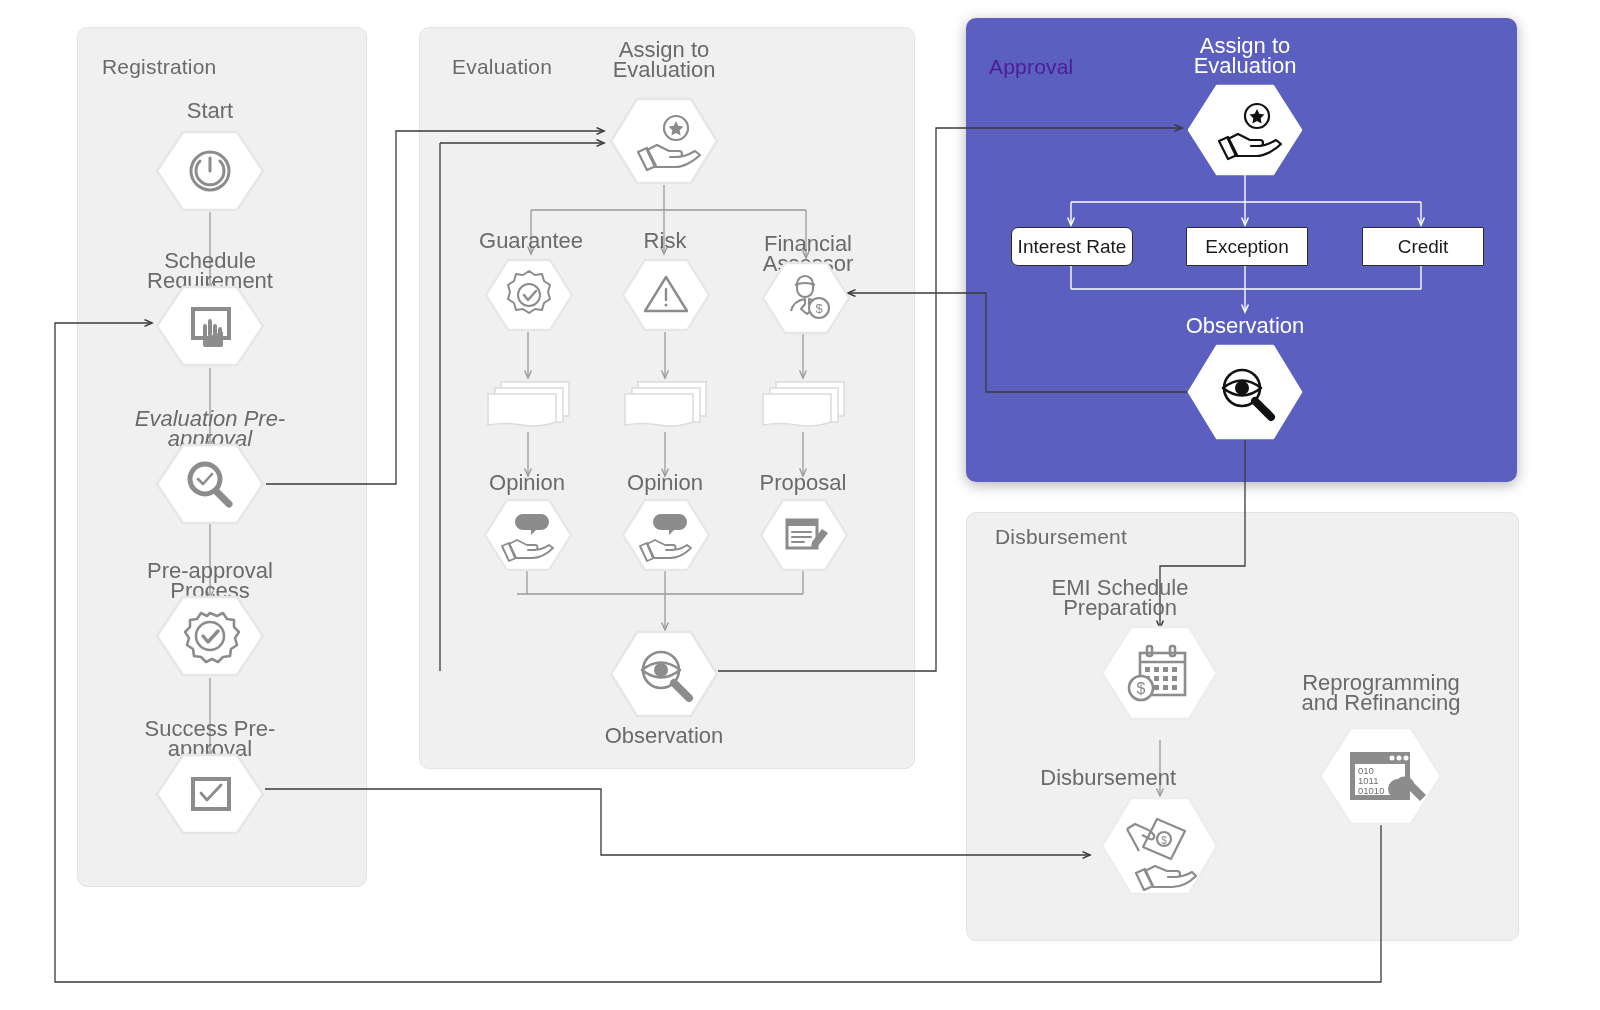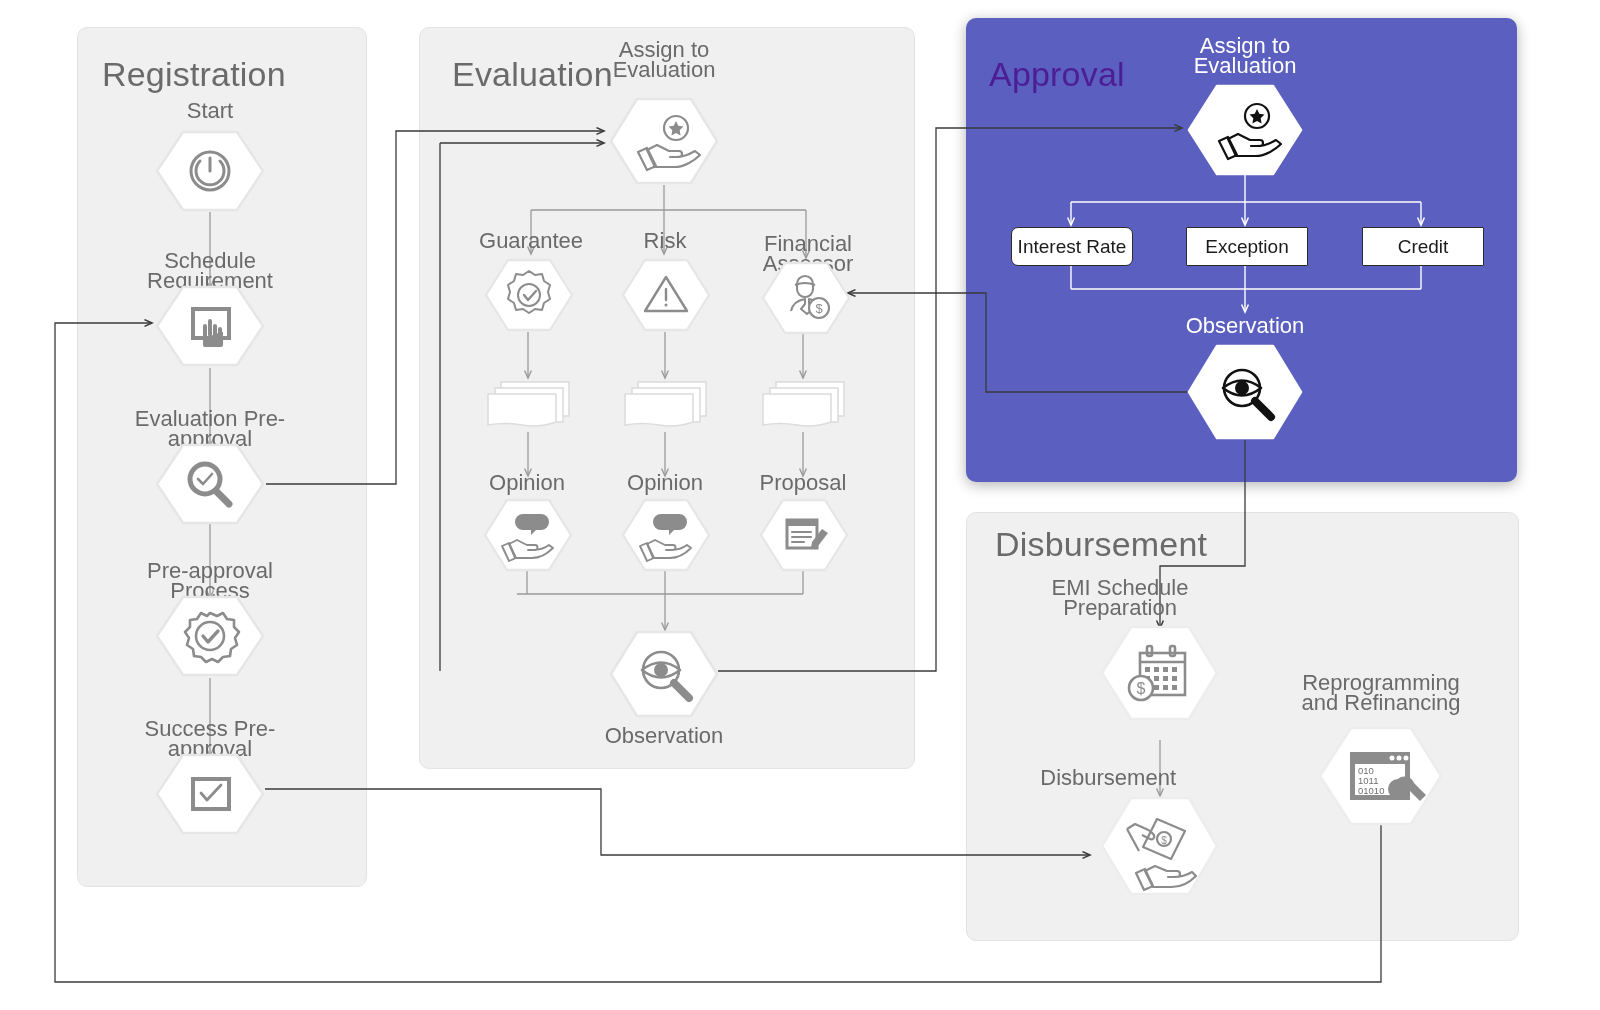--- a/index.html
+++ b/index.html
@@ -1,20 +1,20 @@
 <!DOCTYPE html>
 <html><head>
 <meta charset="utf-8">
 <style>
   html,body{margin:0;padding:0;background:#ffffff;}
   body{width:1600px;height:1010px;font-family:"Liberation Sans",sans-serif;overflow:hidden;}
   #stage{position:relative;width:1600px;height:1010px;background:#ffffff;}
   .panel{position:absolute;border-radius:10px;background:#f0f0f0;border:1px solid #e3e3e3;}
   .panel.purple{background:#5b5fc0;border:none;box-shadow:0 3px 14px rgba(0,0,0,.30);}
-  .panel-title{position:absolute;font-size:34px;color:#6a6a6a;font-weight:400;letter-spacing:.2px;white-space:nowrap;}
+  .panel-title{position:absolute;font-size:21px;color:#6a6a6a;font-weight:400;letter-spacing:.2px;white-space:nowrap;}
   .panel-title.light{color:#4c1d95;}
   .hexwrap{position:absolute;}
   .nlabel{position:absolute;font-size:22px;color:#6a6a6a;text-align:center;line-height:20px;white-space:pre-line;}
   .nlabel.light{color:#ffffff;}
   .box{position:absolute;background:#ffffff;border:1px solid #2b2b2b;display:flex;align-items:center;justify-content:center;font-size:19px;color:#1b1b1b;border-radius:1px;}
   svg.lyr{position:absolute;left:0;top:0;width:1600px;height:1010px;pointer-events:none;}
   .docstack{position:absolute;}
 </style>
 </head>
 <body>
@@ -129,21 +129,21 @@
     <svg width="110" height="82" viewBox="0 0 110 82">
       <polygon points="28,2 82,2 108,41 82,80 28,80 2,41" fill="#ffffff" stroke="#e6e6e6" stroke-width="2.5" stroke-linejoin="round"></polygon>
       <g fill="none" stroke="#8c8c8c">
         <rect x="38" y="24" width="36" height="29" stroke-width="4"></rect>
         <path d="M55,36 L55,50 M50,41 L50,53 M60,41 L60,53 M65,44 L65,53" stroke-width="4" stroke-linecap="round"></path>
         <path d="M50,53 L50,60 L66,60 L66,47" stroke-width="4" stroke-linejoin="round" fill="#8c8c8c"></path>
       </g>
     </svg>
   </div>
 
-  <div class="nlabel" style="left:105px;top:409px;width:210px;">Evaluation Pre-approval</div>
+  <div class="nlabel" style="left:105px;top:409px;width:210px;font-style:italic;">Evaluation Pre-approval</div>
   <div class="hexwrap" style="left:155px;top:443px;">
     <svg width="110" height="82" viewBox="0 0 110 82">
       <polygon points="28,2 82,2 108,41 82,80 28,80 2,41" fill="#ffffff" stroke="#e6e6e6" stroke-width="2.5" stroke-linejoin="round"></polygon>
       <g fill="none" stroke="#8c8c8c">
         <circle cx="50" cy="36" r="15" stroke-width="5"></circle>
         <path d="M43,36 l5,5 l9,-10" stroke-width="2.6" stroke-linecap="round" stroke-linejoin="round"></path>
         <path d="M61,48 L74,61" stroke-width="7" stroke-linecap="round"></path>
       </g>
     </svg>
   </div>

